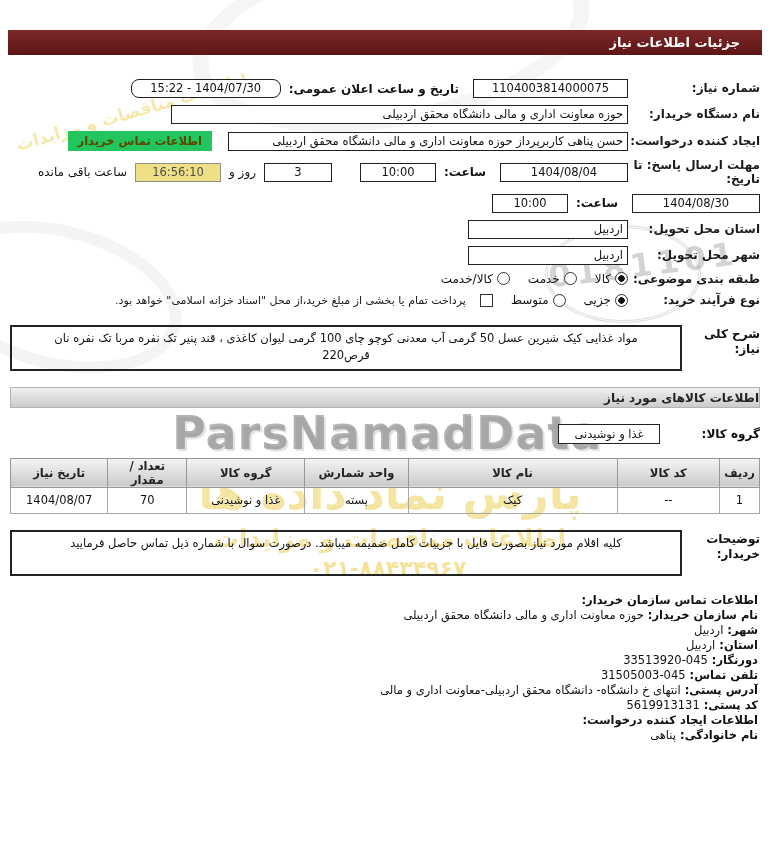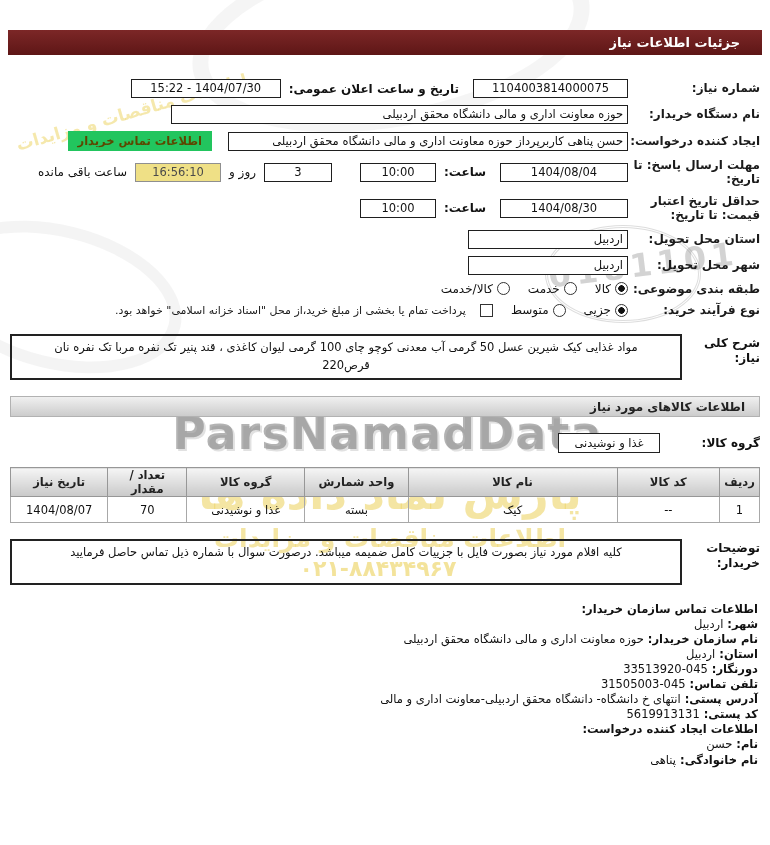--- a/index.html
+++ b/index.html
@@ -9,51 +9,51 @@
   .wm{position:absolute;z-index:0;pointer-events:none;white-space:nowrap;}
   .wm-swoosh{border-radius:50%;}
   .wm-sw1{left:190px;top:-55px;width:370px;height:150px;border:16px solid rgba(185,185,185,.14);transform:rotate(-10deg);}
   .wm-sw2{left:-70px;top:225px;width:230px;height:120px;border:12px solid rgba(185,185,185,.16);transform:rotate(14deg);}
   .wm-stampring{left:545px;top:225px;width:150px;height:92px;border:3px double rgba(150,150,150,.32);border-radius:50%;}
   .wm-stampnum{left:548px;top:246px;font-size:32px;font-weight:bold;letter-spacing:5px;color:rgba(140,140,140,.38);transform:rotate(-7deg);direction:ltr;}
   .wm-latin{left:172px;top:406px;font-size:46px;font-weight:bold;letter-spacing:1px;color:rgba(128,128,128,.6);
             text-shadow:2px 2px 0 rgba(200,200,200,.55);direction:ltr;}
   .wm-fa-big{left:90px;top:468px;width:600px;text-align:center;font-size:44px;font-weight:bold;color:rgba(233,204,72,.5);}
   .wm-fa-tag{left:140px;top:524px;width:500px;text-align:center;font-size:25px;font-weight:bold;color:rgba(233,204,72,.5);}
-  .wm-fa-phone{left:218px;top:556px;width:320px;text-align:center;font-size:22px;font-weight:bold;color:rgba(233,204,72,.55);}
+  .wm-fa-phone{left:228px;top:556px;width:320px;text-align:center;font-size:22px;font-weight:bold;color:rgba(233,204,72,.55);}
   .wm-fa-topleft{left:12px;top:102px;font-size:17px;font-weight:bold;color:rgba(233,204,72,.45);transform:rotate(-16deg);}
   
   .content{position:relative;z-index:1;}
   .titlebar{margin:30px 8px 0;height:25px;line-height:25px;box-sizing:border-box;padding-right:22px;
             background:linear-gradient(180deg,#7c2727 0%,#5e1616 100%);color:#fff;font-size:13px;font-weight:bold;}
   .form{padding:24px 10px 0;}
   .row{display:flex;align-items:center;margin-bottom:7px;font-size:12px;}
   .lbl{flex:0 0 132px;width:132px;font-weight:bold;line-height:1.2;color:#1b1b1b;}
   .field{border:1px solid #1f1f1f;background:#fff;height:17px;line-height:17px;font-size:11.5px;
          padding:0 4px;overflow:hidden;white-space:nowrap;}
   .center{text-align:center;}
-  .w145{width:145px;} .w140{width:140px;} .w447{width:447px;} .w390{width:390px;}
+  .w145{width:145px;} .w140{width:140px;border-radius:8px;} .w447{width:447px;} .w390{width:390px;}
   .w118{width:118px;} .w66{width:66px;}  .w58{width:58px;}  .w76{width:76px;}  .w150{width:150px;}
   .inline-lbl{font-weight:bold;margin:0 14px 0 8px;}
   .plain{margin:0 8px;white-space:nowrap;}
   .gap28{margin-right:28px;}
   .btn-contact{background:#22c55e;color:#5c4700;font-weight:bold;font-size:11.5px;border:0;
                padding:3px 10px;margin-right:16px;cursor:pointer;font-family:inherit;}
   .countdown{background:#efe086;border:1px solid #8f8f8f;color:#4a4a4a;}
   .opt{display:flex;align-items:center;margin-left:18px;}
   .radio{width:11px;height:11px;border:1px solid #333;border-radius:50%;background:#fff;flex:0 0 11px;}
   .radio.sel{background:radial-gradient(circle at 50% 50%, #111 0 3px, #fff 3.5px);}
   .chk{width:11px;height:11px;border:1px solid #333;background:#fff;flex:0 0 11px;margin-left:6px;}
   .optlbl{margin-right:4px;}
   .longnote{font-size:11px;color:#1b1b1b;}
   .desc-sec{display:flex;align-items:flex-start;padding:10px 10px 0;font-size:12px;}
   .desc-lbl{flex:0 0 78px;width:78px;font-weight:bold;line-height:1.25;padding-top:2px;}
   .desc-box{flex:1;border:2px solid #222;min-height:36px;text-align:center;font-size:11.5px;
             line-height:1.55;padding:3px 6px;background:transparent;}
-  .section-bar{margin:16px 10px 0;height:21px;line-height:21px;box-sizing:border-box;padding-right:14px;
+  .section-bar{margin:16px 10px 0;height:21px;line-height:21px;box-sizing:border-box;padding-right:0;
                background:linear-gradient(180deg,#f0f0f0,#cccccc);border:1px solid #b2b2b2;
                font-weight:bold;font-size:12px;color:#222;}
   .group-row{display:flex;align-items:center;padding:16px 10px 0;font-size:12px;}
   .group-lbl{font-weight:bold;flex:0 0 70px;width:70px;}
   .group-box{border:1px solid #222;width:100px;height:18px;line-height:18px;text-align:center;
              font-size:11.5px;margin-right:30px;background:#fff;}
   table.items{margin:14px 10px 0;border-collapse:collapse;width:750px;font-size:11.5px;}
   table.items th{background:linear-gradient(180deg,#f5f5f5,#c9c9c9);border:1px solid #979797;
                  height:23px;font-weight:bold;padding:0 3px;color:#222;}
   table.items td{border:1px solid #a8a8a8;height:25px;text-align:center;padding:0 15px;background:transparent;}
@@ -108,21 +108,20 @@
         <div class="field w118 center" dir="ltr">1404/08/04</div>
         <span class="inline-lbl">ساعت:</span>
         <div class="field w66 center" dir="ltr">10:00</div>
         <div class="field w58 center gap28" dir="ltr">3</div>
         <span class="plain">روز و</span>
         <div class="field w76 center countdown" dir="ltr">16:56:10</div>
         <span class="plain">ساعت باقی مانده</span>
       </div>
 
       <div class="row">
-        <span class="lbl">حداقل تاریخ اعتبار قیمت: تا تاریخ:</span>
         <div class="field w118 center" dir="ltr">1404/08/30</div>
         <span class="inline-lbl">ساعت:</span>
         <div class="field w66 center" dir="ltr">10:00</div>
       </div>
 
       <div class="row">
         <span class="lbl">استان محل تحویل:</span>
         <div class="field w150">اردبیل</div>
       </div>
 
@@ -216,26 +215,25 @@
 
     <div class="desc-sec" style="padding-top:16px">
       <span class="desc-lbl">توضیحات خریدار:</span>
       <div class="desc-box">
         <div>کلیه اقلام مورد نیاز بصورت فایل با جزییات کامل ضمیمه میباشد. درصورت سوال با شماره ذیل تماس حاصل فرمایید</div>
       </div>
     </div>
 
     <div class="contact">
       <div class="chead">اطلاعات تماس سازمان خریدار:</div>
+      <div class="cline"><span class="cl">نام سازمان خریدار:</span><span class="cv">حوزه معاونت اداری و مالی دانشگاه محقق اردبیلی</span></div>
       <div class="cline"><span class="cl">شهر:</span><span class="cv">اردبیل</span></div>
-      <div class="cline"><span class="cl">نام سازمان خریدار:</span><span class="cv">حوزه معاونت اداری و مالی دانشگاه محقق اردبیلی</span></div>
       <div class="cline"><span class="cl">استان:</span><span class="cv">اردبیل</span></div>
       <div class="cline"><span class="cl">دورنگار:</span><span class="cv">045-33513920</span></div>
       <div class="cline"><span class="cl">تلفن تماس:</span><span class="cv">045-31505003</span></div>
       <div class="cline"><span class="cl">آدرس پستی:</span><span class="cv">انتهای خ دانشگاه- دانشگاه محقق اردبیلی-معاونت اداری و مالی</span></div>
       <div class="cline"><span class="cl">کد پستی:</span><span class="cv">5619913131</span></div>
       <div class="chead">اطلاعات ایجاد کننده درخواست:</div>
-      <div class="cline"><span class="cl">نام:</span><span class="cv">حسن</span></div>
       <div class="cline"><span class="cl">نام خانوادگی:</span><span class="cv">پناهی</span></div>
     </div>
 
   </div>
 </div>
 
 </body></html>

